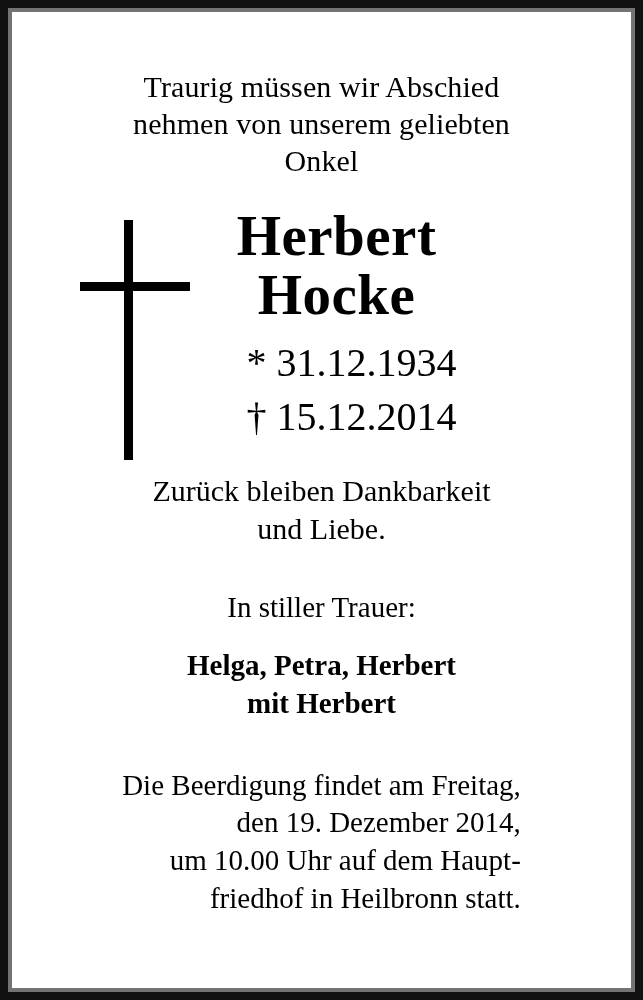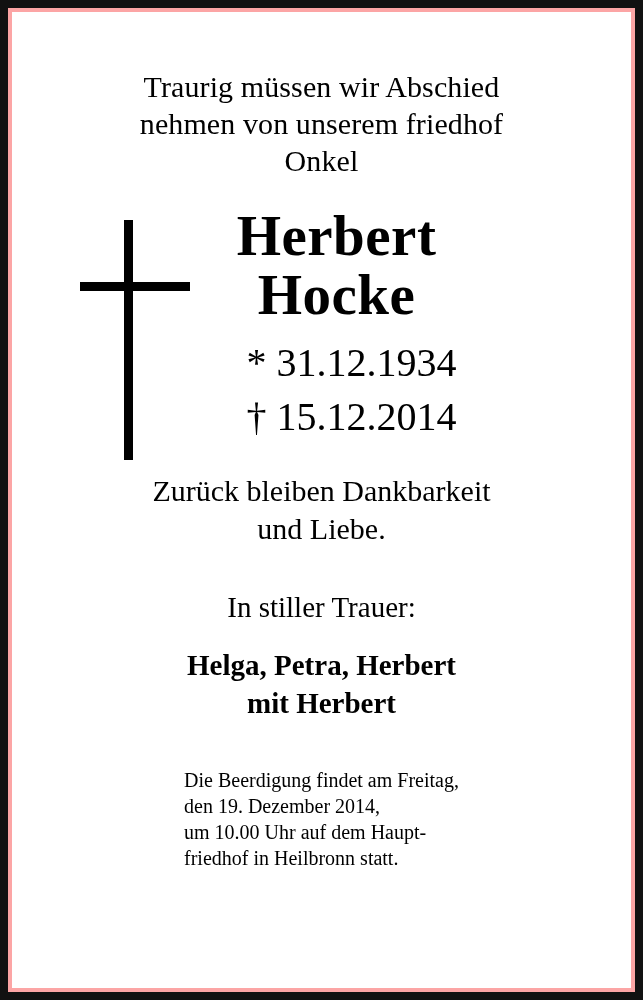--- a/index.html
+++ b/index.html
@@ -19,21 +19,21 @@
     width: 643px;
     height: 1000px;
     background: #111111;
     padding: 8px;
   }
   .inner-frame {
     box-sizing: border-box;
     width: 100%;
     height: 100%;
     background: #ffffff;
-    border: 4px solid #fca5a5;
+    border: 4px solid #737373;
     padding: 18px 16px;
     display: flex;
     flex-direction: column;
     align-items: center;
   }
   .intro {
     margin-top: 38px;
     font-size: 30px;
     line-height: 1.24;
     text-align: center;
@@ -103,38 +103,38 @@
   }
   .mourners {
     margin-top: 22px;
     font-size: 29px;
     font-weight: bold;
     line-height: 1.3;
     text-align: center;
   }
   .funeral {
     margin-top: 44px;
-    font-size: 20px;
+    font-size: 29px;
     line-height: 1.3;
-    text-align: left;
+    text-align: right;
   }
   .line {
     display: block;
     white-space: pre;
   }
 </style>
 </head>
 <body>
 
 <div class="obituary">
   <div class="inner-frame">
 
     <div class="intro">
       <span class="line">Traurig müssen wir Abschied</span>
-      <span class="line">nehmen von unserem friedhof</span>
+      <span class="line">nehmen von unserem geliebten</span>
       <span class="line">Onkel</span>
     </div>
 
     <div class="name-block">
       <div class="cross">
         <div class="vert"></div>
         <div class="horz"></div>
       </div>
       <div class="names">
         <div class="name-line">Herbert</div>

